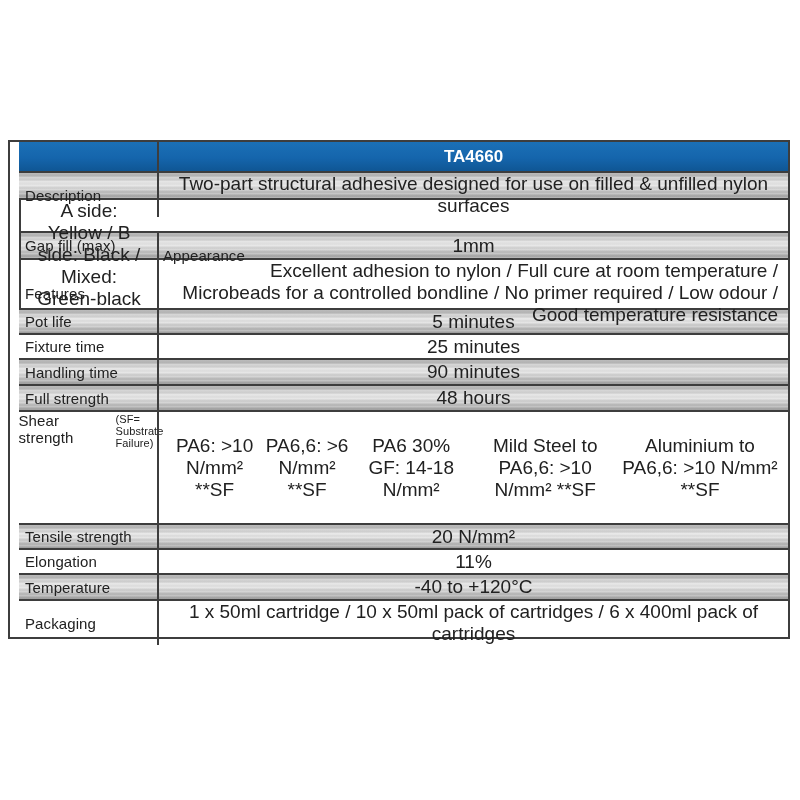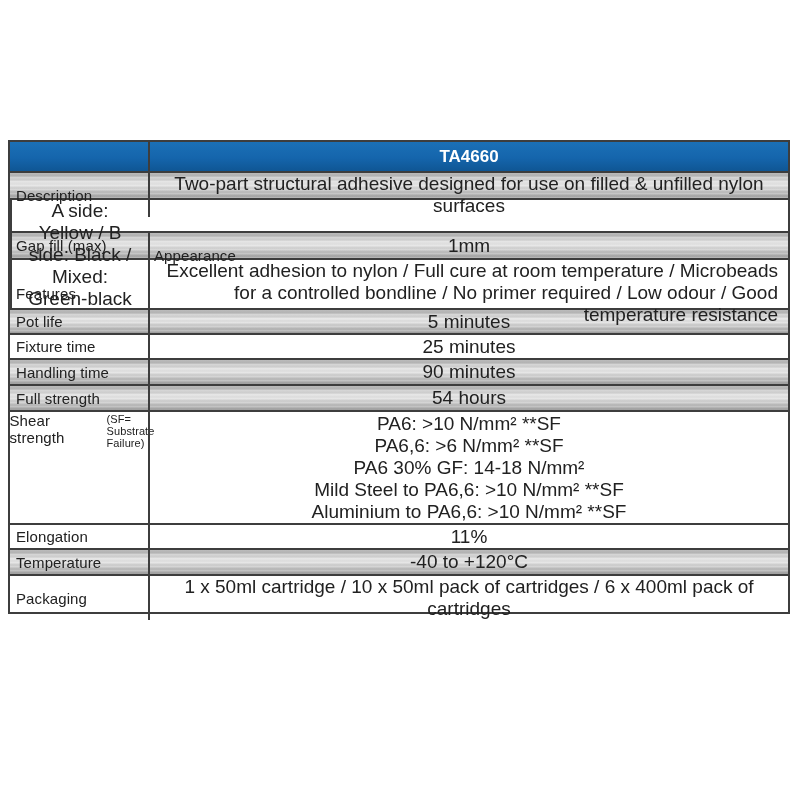--- a/index.html
+++ b/index.html
@@ -2,21 +2,21 @@
 <html style="--header-bg: #1565ac; --header-text: #ffffff; --border-color: #3d3d3d; --text-color: #212121;"><head>
 <meta charset="utf-8">
 <style>
   html,body{margin:0;padding:0;background:#ffffff;}
   .canvas{
     width:800px;height:800px;position:relative;background:#ffffff;
     font-family:"Liberation Sans",sans-serif;overflow:hidden;
   }
   .spec-table{
     position:absolute;left:8px;top:140px;width:782px;
-    border:2px solid var(--border-color,#3d3d3d);box-sizing:border-box;
+    border:2px solid var(--border-color,#3d3d3d);box-sizing:border-box;padding-left:9px;
   }
   .row{
     display:grid;grid-template-columns:138px 1fr;
     border-bottom:2px solid var(--border-color,#3d3d3d);
   }
   .row:last-child{border-bottom:none;}
   .cell{
     display:flex;align-items:center;box-sizing:border-box;
     color:var(--text-color,#212121);
   }
@@ -37,21 +37,21 @@
     background:
       repeating-linear-gradient(180deg,
         rgba(255,255,255,0.18) 0px, rgba(255,255,255,0.18) 1px,
         rgba(0,0,0,0.045) 2px, rgba(0,0,0,0.045) 3px,
         rgba(255,255,255,0) 4px),
       linear-gradient(180deg,#a6a6a6 0%,#cbcbcb 18%,#e9e9e9 42%,#dedede 55%,#bfbfbf 78%,#a3a3a3 100%);
   }
   .white{background:#ffffff;}
   .label-stacked{align-items:flex-start;justify-content:center;gap:42px;}
   .sublabel{font-size:11px;margin-top:1px;}
-  .value-multiline{flex-direction:column;justify-content:center;}
+  .value-multiline{flex-direction:row;justify-content:center;}
   .value-multiline div{line-height:22px;}
   .wrap2{line-height:22px;text-align:right;}
   
   .h-hd{height:29px}
   .h0{height:25px}.h1{height:31px}.h2{height:25px}.h3{height:48px}
   .h4{height:23px}.h5{height:23px}.h6{height:24px}.h7{height:23px}
   .h8{height:24px}.h9{height:111px}.h10{height:23px}.h11{height:23px}
   .h12{height:24px}.h13{height:36px}
 </style>
 </head>
@@ -96,37 +96,41 @@
     </div>
 
     <div class="row metal h6">
       <div class="cell label">Handling time</div>
       <div class="cell value">90 minutes</div>
     </div>
 
 
     <div class="row metal h8">
       <div class="cell label">Full strength</div>
-      <div class="cell value">54 hours</div>
+      <div class="cell value">48 hours</div>
     </div>
 
     <div class="row white h9">
       <div class="cell label label-stacked">
         <div>Shear strength</div>
         <div class="sublabel">(SF= Substrate Failure)</div>
       </div>
       <div class="cell value value-multiline">
         <div>PA6: &gt;10 N/mm² **SF</div>
         <div>PA6,6: &gt;6 N/mm² **SF</div>
         <div>PA6 30% GF: 14-18 N/mm²</div>
         <div>Mild Steel to PA6,6: &gt;10 N/mm² **SF</div>
         <div>Aluminium to PA6,6: &gt;10 N/mm² **SF</div>
       </div>
     </div>
 
+    <div class="row metal h10">
+      <div class="cell label">Tensile strength</div>
+      <div class="cell value">20 N/mm²</div>
+    </div>
 
     <div class="row white h11">
       <div class="cell label">Elongation</div>
       <div class="cell value">11%</div>
     </div>
 
     <div class="row metal h12">
       <div class="cell label">Temperature</div>
       <div class="cell value">-40 to +120°C</div>
     </div>

